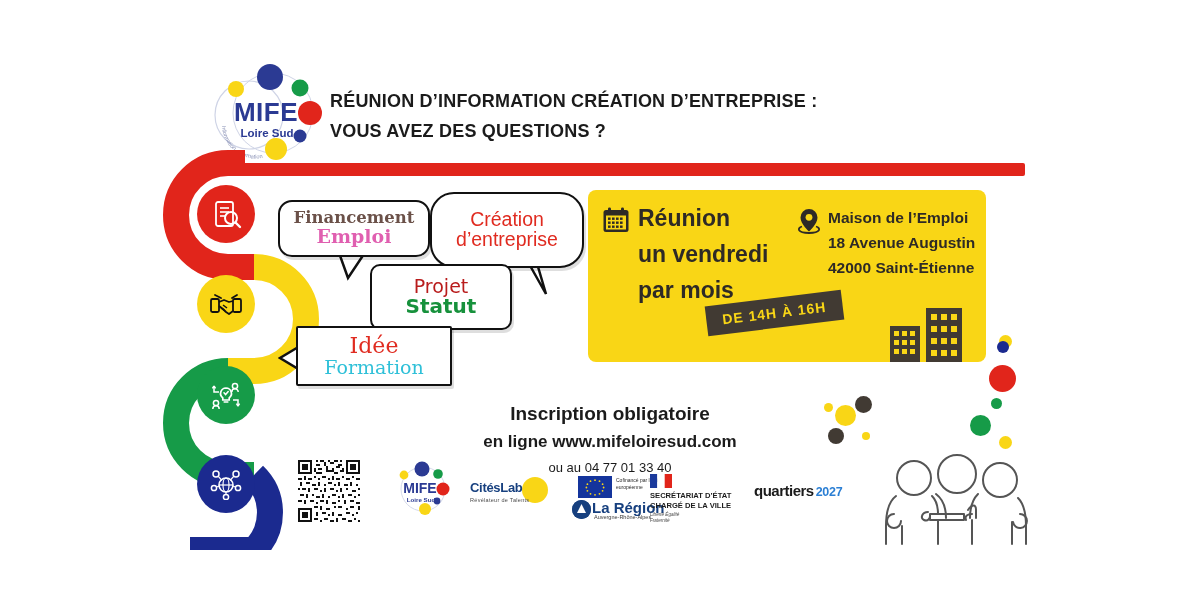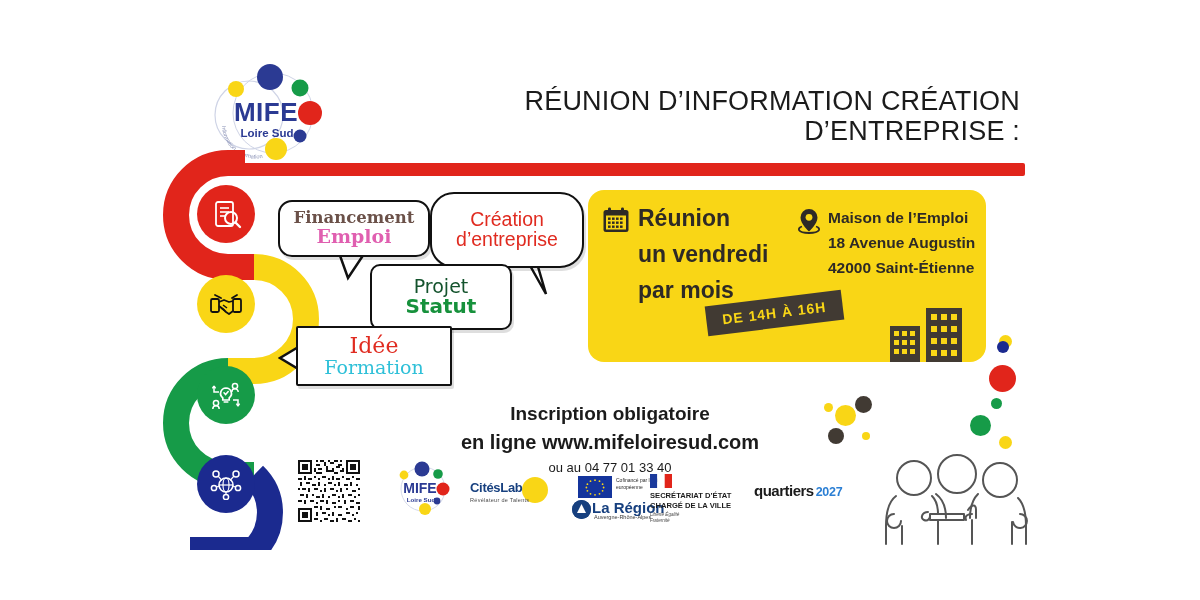--- a/index.html
+++ b/index.html
@@ -9,22 +9,22 @@
     font-family:"Liberation Sans", sans-serif;
     overflow:hidden;
     position:relative;
   }
   .canvas{position:absolute;inset:0;width:1200px;height:600px;}
 
   
   .logo-mife{position:absolute;left:214px;top:63px;width:118px;height:100px;}
   .title{
     position:absolute;left:330px;top:86px;width:690px;
-    text-align:right;color:#1b1b1b;
-    font-weight:normal;font-size:27px;line-height:30px;
+    text-align:left;color:#1b1b1b;
+    font-weight:bold;font-size:18px;line-height:30px;
     letter-spacing:.2px;
   }
   .title .l2{display:block;}
 
   
   .ribbon{position:absolute;left:150px;top:150px;width:200px;height:400px;}
   .redbar{position:absolute;left:225px;top:163px;width:800px;height:13px;background:#e1251b;border-radius:2px;}
   .ico{
     position:absolute;border-radius:50%;
     display:flex;align-items:center;justify-content:center;
@@ -42,43 +42,43 @@
        align-items:center;justify-content:center;}
   #bub-fin{left:0px;top:8px;width:148px;height:53px;}
   #bub-cre{left:152px;top:0px;width:150px;height:72px;border-radius:24px;}
   #bub-pro{left:92px;top:72px;width:138px;height:62px;border-radius:10px;}
   #bub-idee{left:18px;top:134px;width:152px;height:56px;border-radius:2px;}
   .w{display:block;line-height:1.02;white-space:nowrap;}
   .w-financement{font-family:"DejaVu Serif",serif;font-size:16.5px;color:#6b5149;font-weight:700;}
   .w-emploi{font-family:"DejaVu Serif",serif;font-size:19px;color:#e05fb0;font-weight:700;}
   .w-creation{font-family:"Liberation Sans",sans-serif;font-size:19.5px;color:#e02b20;}
   .w-entreprise{font-family:"Liberation Sans",sans-serif;font-size:19.5px;color:#e02b20;}
-  .w-projet{font-family:"DejaVu Sans",sans-serif;font-size:19px;color:#14532d;}
+  .w-projet{font-family:"DejaVu Sans",sans-serif;font-size:19px;color:#b91c1c;}
   .w-statut{font-family:"DejaVu Sans",sans-serif;font-size:20px;color:#17913c;font-weight:700;}
   .w-idee{font-family:"DejaVu Serif",serif;font-size:22px;color:#e02b20;}
   .w-formation{font-family:"DejaVu Serif",serif;font-size:19px;color:#2fc0d8;}
 
   
   .ycard{position:absolute;left:588px;top:190px;width:398px;height:172px;
-         background:#f9d616;border-radius:16px;overflow:hidden;}
+         background:#f9d616;border-radius:8px;overflow:hidden;}
   .cal-icon{position:absolute;left:14px;top:16px;width:28px;height:28px;}
   .meet{position:absolute;left:50px;top:10px;width:210px;color:#2e2a26;
         font-weight:bold;font-size:23px;line-height:36px;}
   .pin-icon{position:absolute;left:208px;top:18px;width:26px;height:28px;}
   .addr{position:absolute;left:240px;top:15px;width:152px;color:#2e2a26;
         font-weight:bold;font-size:15.5px;line-height:25px;}
   .badge{position:absolute;left:118px;top:108px;background:#413a33;color:#f9d616;
          font-weight:bold;font-size:14px;letter-spacing:1px;padding:7px 16px;
          transform:rotate(-7deg);white-space:nowrap;}
   .bldgs{position:absolute;right:10px;bottom:-2px;width:90px;height:60px;}
 
   
   .reg{position:absolute;left:400px;top:388px;width:420px;text-align:center;color:#1b1b1b;margin-top:12px;}
   .reg .r1{font-weight:bold;font-size:19px;line-height:28px;}
-  .reg .r2{font-weight:bold;font-size:20px;line-height:28px;}
+  .reg .r2{font-weight:bold;font-size:17px;line-height:28px;}
   .reg .r3{font-size:13px;line-height:24px;}
 
   
   .qr{position:absolute;left:296px;top:458px;width:66px;height:66px;}
   .logo-mife-sm{position:absolute;left:392px;top:460px;width:62px;height:58px;}
   .citeslab{position:absolute;left:470px;top:480px;width:92px;height:34px;}
   .cl-word{font-weight:bold;font-size:13px;color:#17407f;letter-spacing:-.3px;position:relative;z-index:2;}
   .cl-dot{position:absolute;left:52px;top:-3px;width:26px;height:26px;border-radius:50%;background:#f9d616;z-index:1;}
   .cl-sub{font-size:5.5px;color:#4a4a4a;letter-spacing:.3px;margin-top:2px;position:relative;z-index:2;}
   .region{position:absolute;left:572px;top:476px;width:96px;height:44px;}
@@ -120,20 +120,21 @@
       <text x="53" y="74" text-anchor="middle" font-family="Liberation Sans, sans-serif" font-size="11.5" font-weight="bold" fill="#2b3a93">Loire Sud</text>
       <path id="arcp" d="M 8 62 A 34 34 0 0 0 48 95" fill="none"></path>
       <text font-family="Liberation Sans, sans-serif" font-size="5.6" fill="#8890b5">
         <textPath href="#arcp" startOffset="2%">Information - Formation - Emploi</textPath>
       </text>
     </svg>
   </div>
 
   <div class="title">
     <span class="l1">RÉUNION D’INFORMATION CRÉATION D’ENTREPRISE :</span>
+    <span class="l2">VOUS AVEZ DES QUESTIONS ?</span>
   </div>
 
   <div class="redbar"></div>
 
   <div class="ribbon">
     <svg viewBox="0 0 200 400" width="200" height="400" aria-hidden="true">
       <path d="M 95 13 L 75 13 A 52 52 0 0 0 75 117 L 105 117 A 52 52 0 0 1 105 221
                L 75 221 A 52 52 0 0 0 75 325 L 105 325 A 52 52 0 0 1 105 400" fill="none" stroke="#dddddd" stroke-width="0"></path>
       <path d="M 95 13 L 78 13 A 52 52 0 0 0 78 117 L 104 117" fill="none" stroke="#e1251b" stroke-width="26" stroke-linecap="butt"></path>
       <path d="M 104 117 A 52 52 0 0 1 104 221 L 78 221" fill="none" stroke="#f9d616" stroke-width="26" stroke-linecap="butt"></path>

